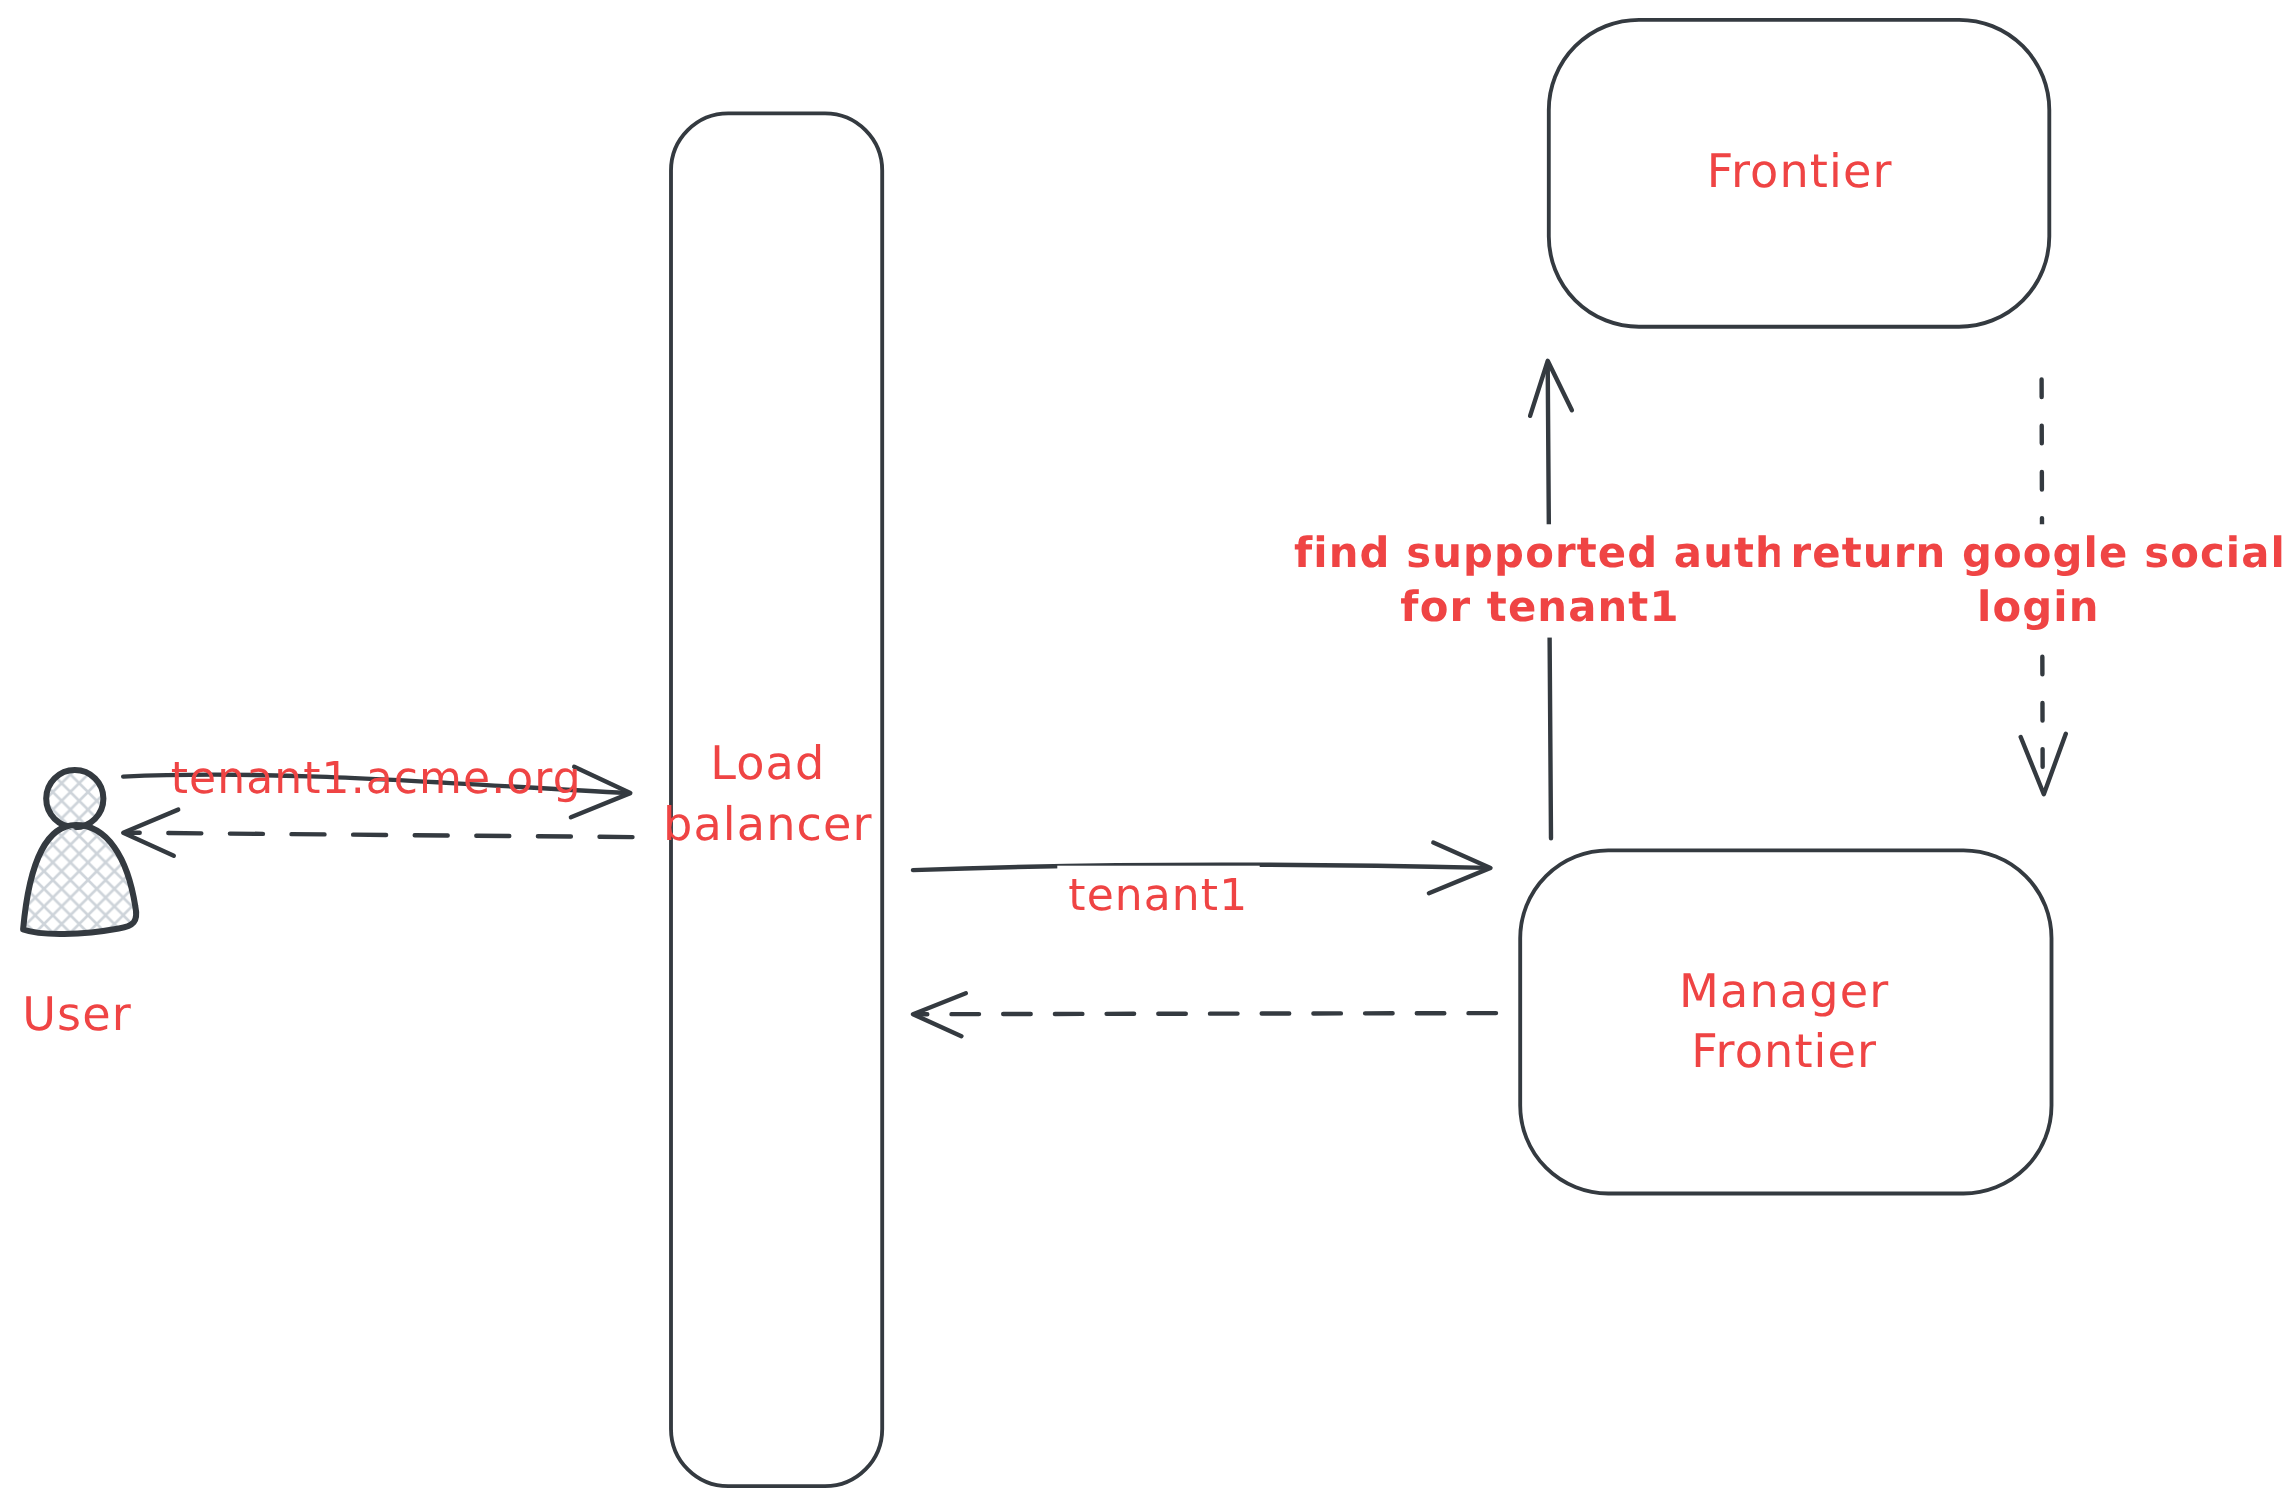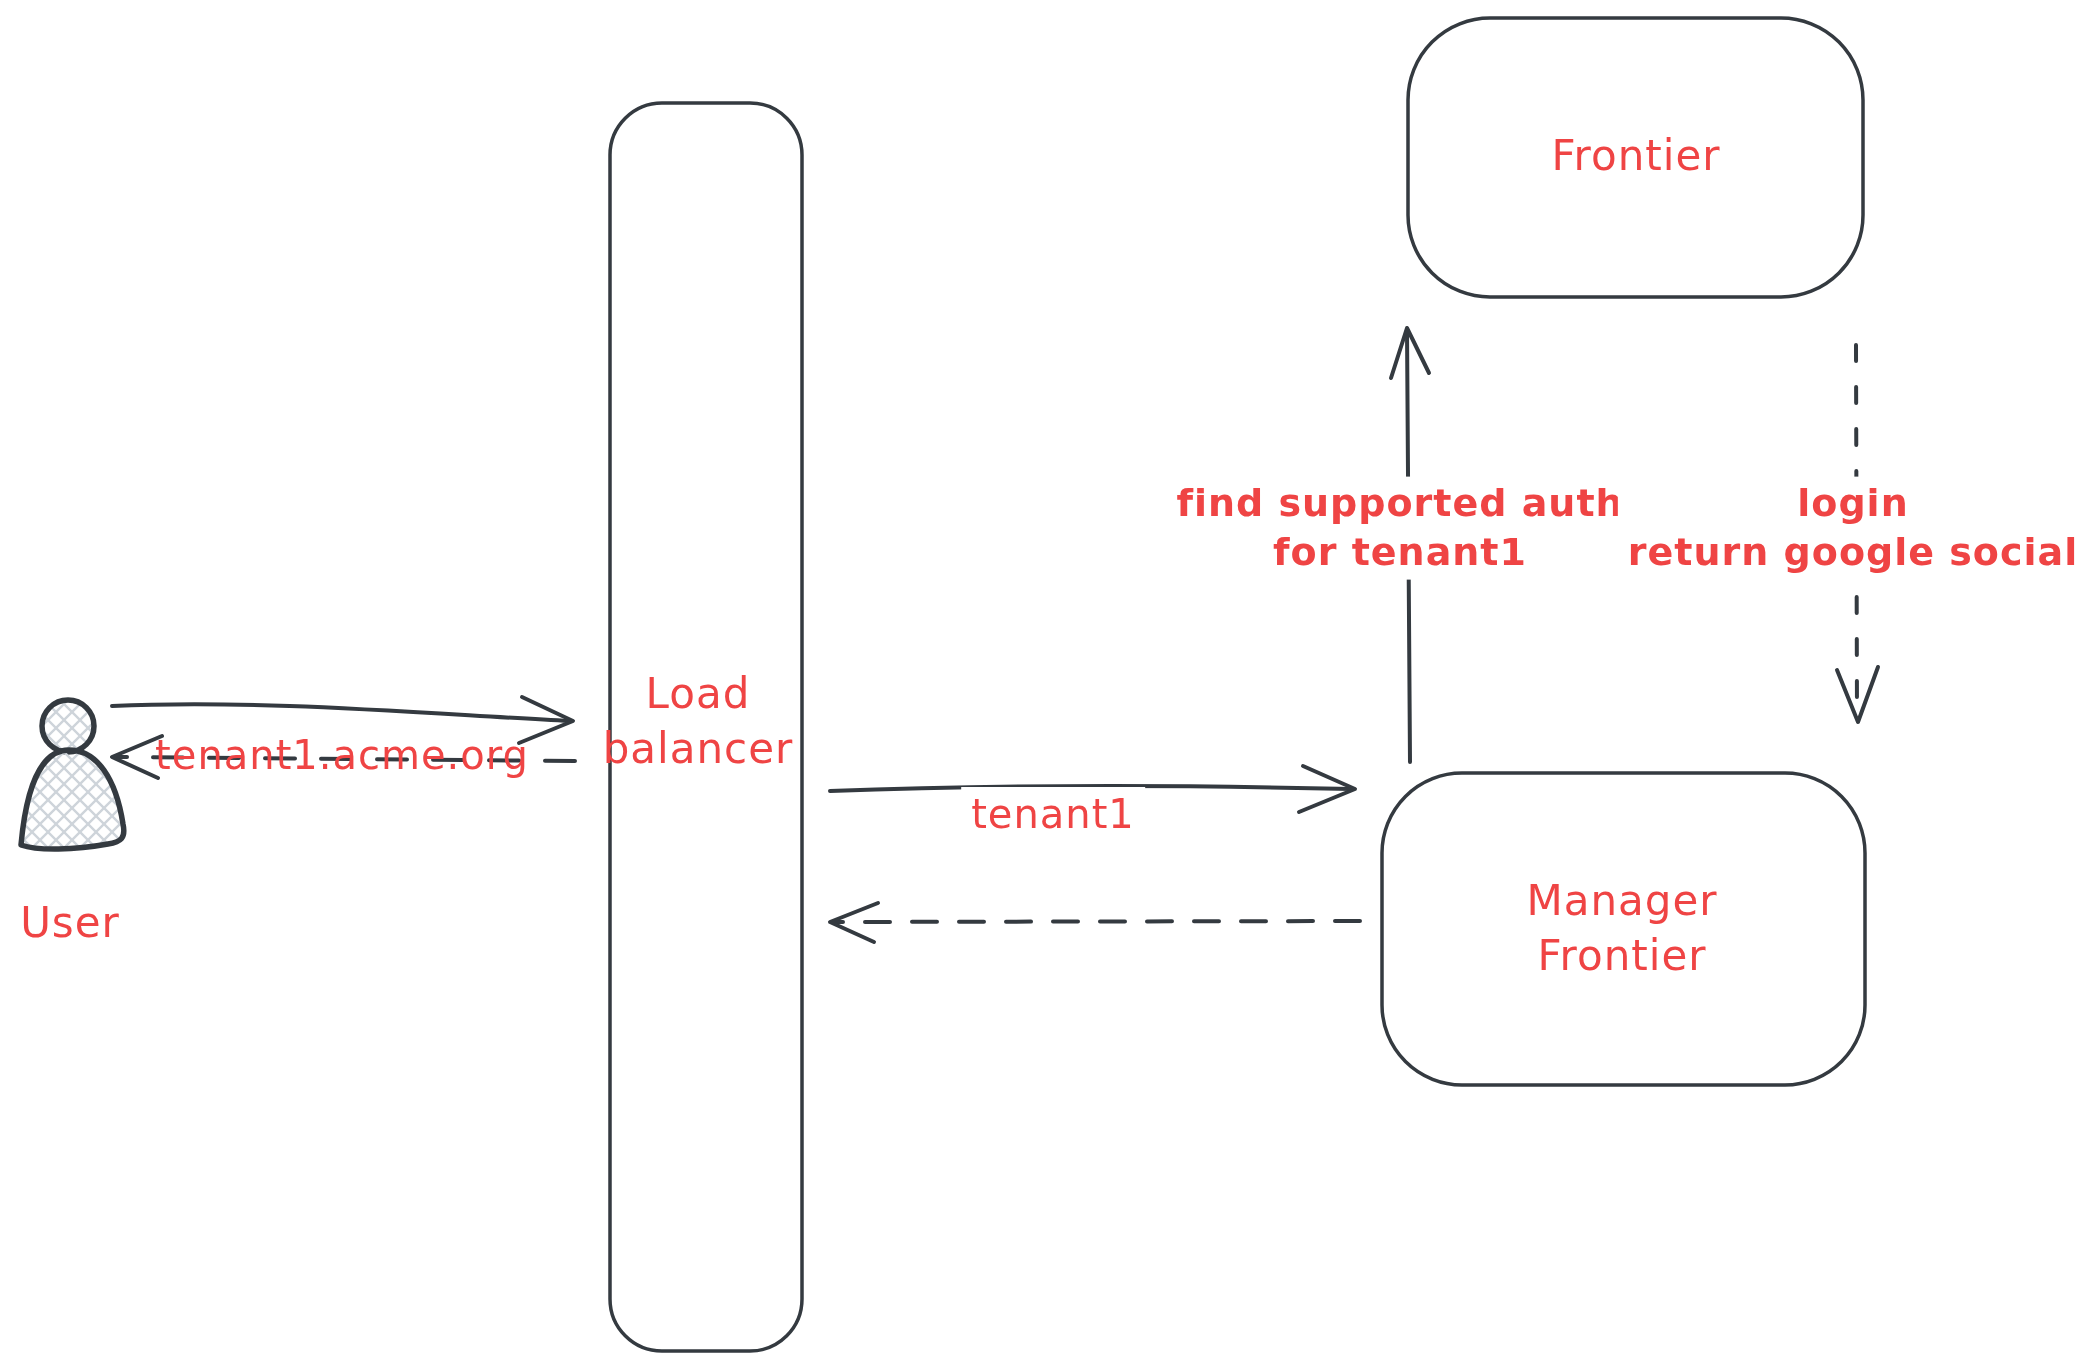--- a/index.html
+++ b/index.html
@@ -100,28 +100,28 @@
     <div>balancer</div>
   </div>
 
   <div class="lbl big" style="left:1636px; top:156px;">Frontier</div>
 
   <div class="lbl big two-line" style="left:1622px; top:929px;">
     <div>Manager</div>
     <div>Frontier</div>
   </div>
 
-  <div class="lbl" style="left:342px; top:708px;margin-top:47px;">tenant1.acme.org</div>
+  <div class="lbl" style="left:342px; top:708px;">tenant1.acme.org</div>
 
   <div class="lbl bg" style="left:1053px; top:784px;margin-top:30px;">tenant1</div>
 
 
   <div class="lbl bg ann two-line" style="left:1400px; top:528px;">
     <div>find supported auth</div>
     <div>for tenant1</div>
   </div>
 
   <div class="lbl bg ann two-line" style="left:1853px; top:528px;">
+    <div>return google social</div>
     <div>login</div>
-    <div>return google social</div>
   </div>
 
 </div>
 
 </body></html>

